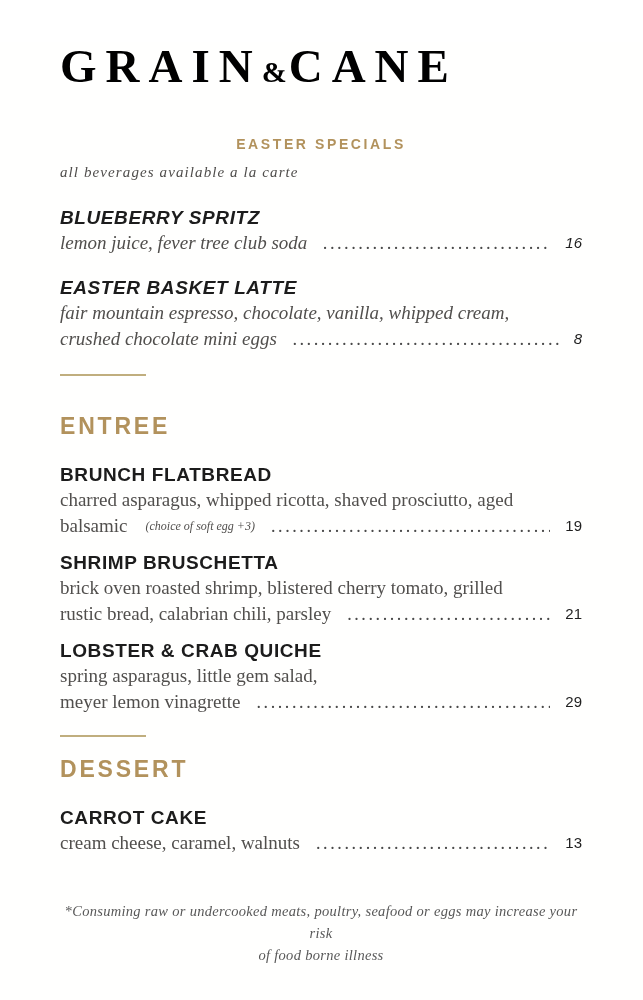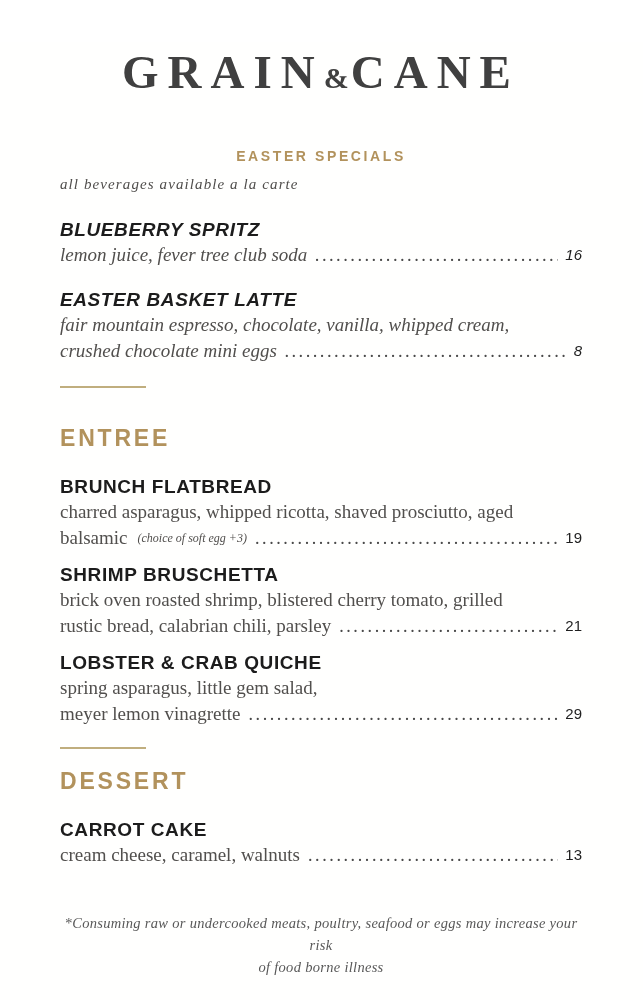--- a/index.html
+++ b/index.html
@@ -14,26 +14,25 @@
   .page {
     width: 643px;
     height: 1000px;
     padding: 0 61px 0 60px;
     background: #fffffe;
   }
 
   
   .logo {
     margin-top: 42px;
-    text-align: center;
     font-family: "Liberation Serif", serif;
-    color: #404040;
+    color: #000000;
     font-size: 47px;
     letter-spacing: 9px;
-    line-height: 60px;
+    line-height: 48px;
     white-space: nowrap;
   }
   .logo .amp {
     font-size: 30px;
     letter-spacing: 0;
     margin: 0 2px 0 0;
   }
 
   
   .specials-heading {
@@ -82,20 +81,21 @@
     font-size: 19px;
     color: #514f4d;
     line-height: 26px;
   }
   .leader-line {
     display: flex;
     align-items: flex-start;
     font-size: 19px;
     color: #514f4d;
     line-height: 26px;
+    gap: 8px;
   }
   .leader-text { white-space: nowrap; }
   .inline-note {
     font-style: italic;
     font-size: 12px;
     margin-left: 10px;
     white-space: nowrap;
     font-family: Liberation Serif, serif;
   }
   .dots {

